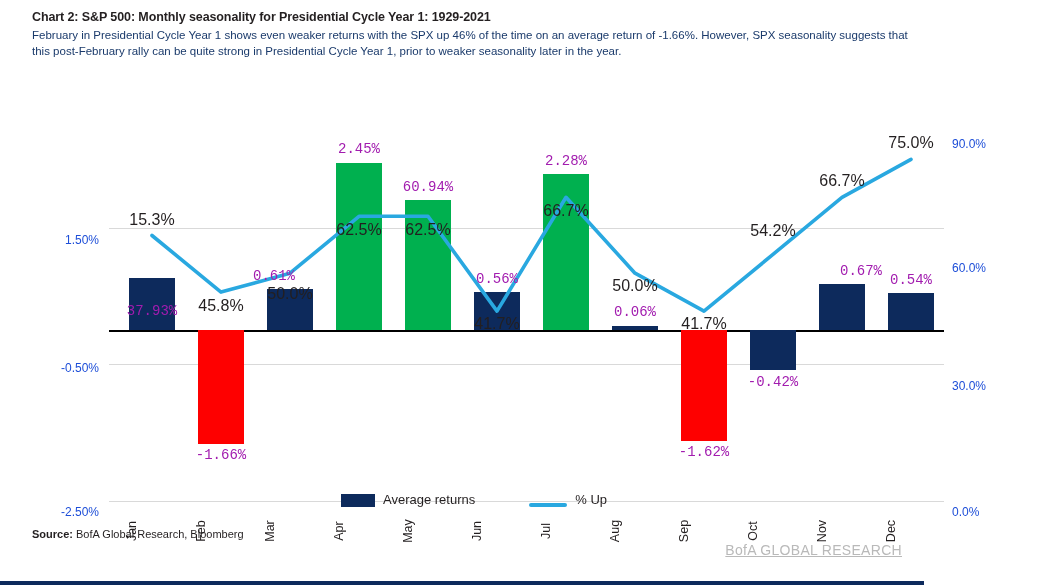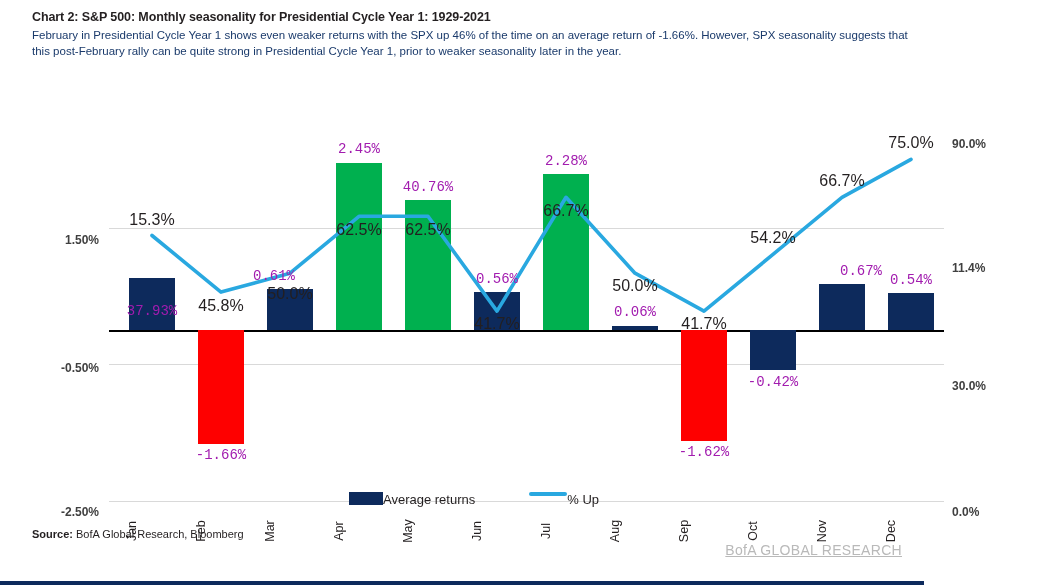--- a/index.html
+++ b/index.html
@@ -61,23 +61,22 @@
   .zeroline {
     position: absolute;
     left: 0;
     width: 100%;
     border-top: 2px solid #000000;
     height: 0;
   }
   .axis-left-label, .axis-right-label {
     position: absolute;
     font-size: 12px;
-    color: #404040;
+    color: #1d4ed8;
     white-space: nowrap;
-    font-weight: bold;
   }
   .axis-left-label {
     text-align: right;
     width: 80px;
   }
   .axis-right-label {
     text-align: left;
     width: 80px;
   }
   .bars {
@@ -134,21 +133,22 @@
     top: 492px;
     display: flex;
     justify-content: center;
     align-items: center;
     gap: 30px;
     font-size: 13px;
     color: #231f20;
   }
   .legend-item {
     display: flex;
-    align-items: flex-start;
+    align-items: flex-end;
+    gap: 8px;
     padding-left: 24px;
   }
   .swatch-bar {
     width: 34px;
     height: 13px;
     background: #0d2a5c;
     display: inline-block;
   }
   .swatch-line {
     width: 38px;
@@ -191,21 +191,21 @@
   <div class="chart-title">Chart 2: S&amp;P 500: Monthly seasonality for Presidential Cycle Year 1: 1929-2021</div>
   <div class="chart-subtitle">February in Presidential Cycle Year 1 shows even weaker returns with the SPX up 46% of the time on an average return of -1.66%. However, SPX seasonality suggests that this post-February rally can be quite strong in Presidential Cycle Year 1, prior to weaker seasonality later in the year.</div>
 
   <div class="plot-wrap">
 
     <div class="axis-left-label" style="left: 5px; top: 164px;">1.50%</div>
     <div class="axis-left-label" style="left: 5px; top: 292px;">-0.50%</div>
     <div class="axis-left-label" style="left: 5px; top: 436px;">-2.50%</div>
 
     <div class="axis-right-label" style="left: 938px; top: 68px;">90.0%</div>
-    <div class="axis-right-label" style="left: 938px; top: 192px;">11.4%</div>
+    <div class="axis-right-label" style="left: 938px; top: 192px;">60.0%</div>
     <div class="axis-right-label" style="left: 938px; top: 310px;">30.0%</div>
     <div class="axis-right-label" style="left: 938px; top: 436px;">0.0%</div>
 
     <div class="plot">
 
       <div class="gridline" style="top: 136.7px;"></div>
       <div class="gridline" style="top: 273.3px;"></div>
       <div class="gridline" style="top: 410px;"></div>
       <div class="zeroline" style="top: 239.2px;"></div>
 
@@ -237,39 +237,39 @@
       </div>
 
       <svg class="lineplot" width="835" height="410" viewBox="0 0 835 410">
         <polyline fill="none" stroke="#29a8e0" stroke-width="3.6" stroke-linejoin="round" stroke-linecap="round" points="43,144.5 112,201.1 181,182.2 250,125.3 319,125.3 388,220.1 457,106.3 526,182.2 595,220.1 664,163.4 733,106.3 802,68.4"></polyline>
       </svg>
 
       <div class="bar-label" style="left: 3px; top: 212px;">37.93%</div>
       <div class="bar-label" style="left: 72px; top: 356px;">-1.66%</div>
       <div class="bar-label" style="left: 125px; top: 177px;">0.61%</div>
       <div class="bar-label" style="left: 210px; top: 50px;">2.45%</div>
-      <div class="bar-label" style="left: 279px; top: 88px;">40.76%</div>
+      <div class="bar-label" style="left: 279px; top: 88px;">60.94%</div>
       <div class="bar-label" style="left: 348px; top: 180px;">0.56%</div>
       <div class="bar-label" style="left: 417px; top: 62px;">2.28%</div>
       <div class="bar-label" style="left: 486px; top: 213px;">0.06%</div>
       <div class="bar-label" style="left: 555px; top: 353px;">-1.62%</div>
       <div class="bar-label" style="left: 624px; top: 283px;">-0.42%</div>
       <div class="bar-label" style="left: 693px; top: 172px; text-align: right;">0.67%</div>
       <div class="bar-label" style="left: 762px; top: 181px;">0.54%</div>
 
       <div class="up-label" style="left: 8px; top: 120px;">15.3%</div>
       <div class="up-label" style="left: 77px; top: 206px;">45.8%</div>
       <div class="up-label" style="left: 146px; top: 194px;">50.0%</div>
       <div class="up-label" style="left: 215px; top: 130px;">62.5%</div>
       <div class="up-label" style="left: 284px; top: 130px;">62.5%</div>
       <div class="up-label" style="left: 353px; top: 224px;">41.7%</div>
       <div class="up-label" style="left: 422px; top: 111px;">66.7%</div>
       <div class="up-label" style="left: 491px; top: 186px;">50.0%</div>
       <div class="up-label" style="left: 560px; top: 224px;">41.7%</div>
-      <div class="up-label" style="left: 629px; top: 138px; text-align: center;">54.2%</div>
+      <div class="up-label" style="left: 629px; top: 131px; text-align: center;">54.2%</div>
       <div class="up-label" style="left: 698px; top: 81px;">66.7%</div>
       <div class="up-label" style="left: 767px; top: 43px;">75.0%</div>
 
     </div>
 
     <div class="xtick" style="left: 88px; top: 455px;">Jan</div>
     <div class="xtick" style="left: 157px; top: 455px;">Feb</div>
     <div class="xtick" style="left: 226px; top: 455px;">Mar</div>
     <div class="xtick" style="left: 295px; top: 455px;">Apr</div>
     <div class="xtick" style="left: 364px; top: 455px;">May</div>

